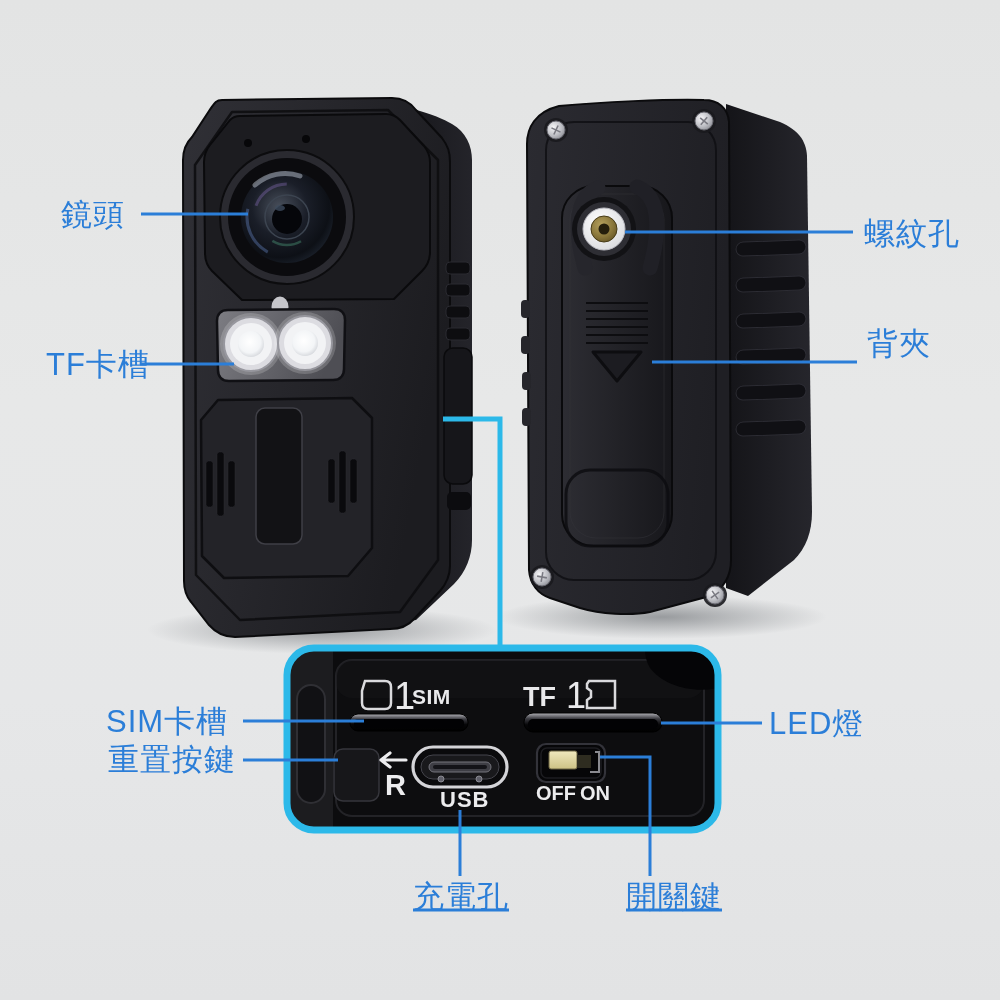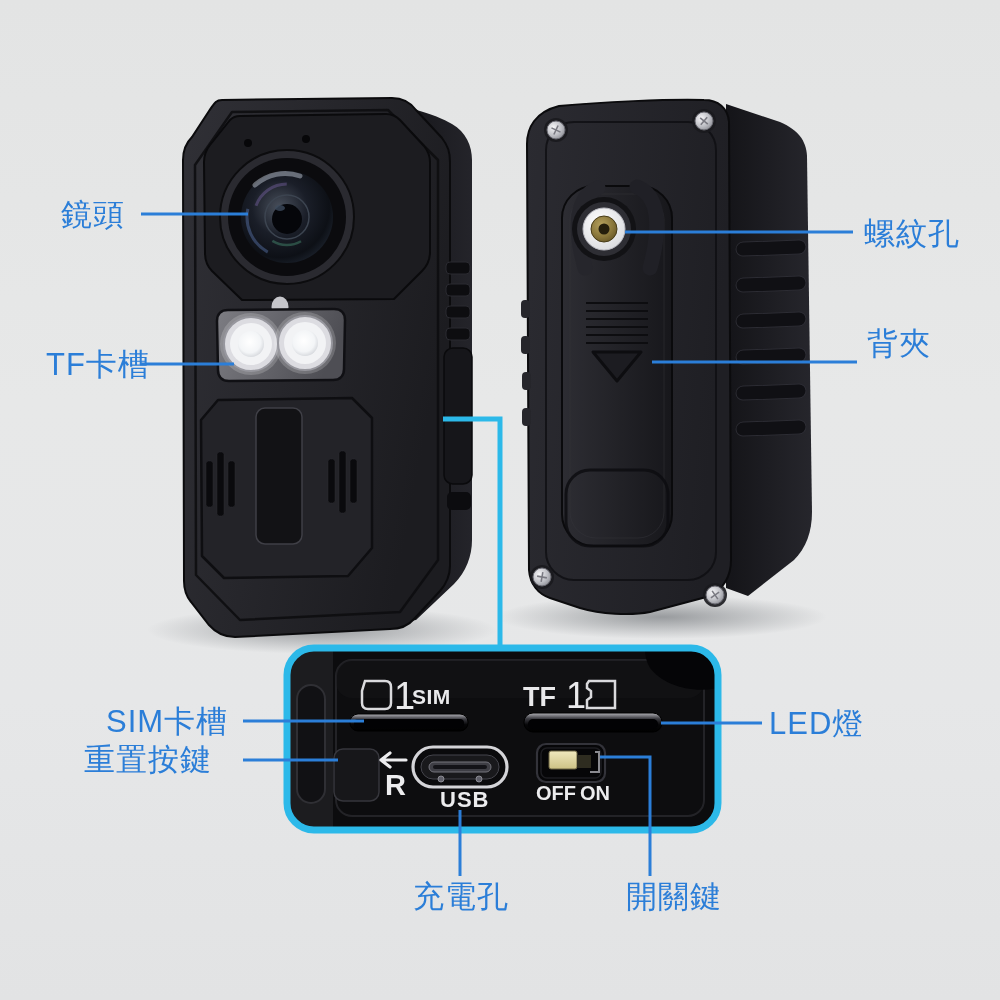--- a/index.html
+++ b/index.html
@@ -3,21 +3,21 @@
 <meta charset="utf-8">
 <style>
   html,body{margin:0;padding:0;}
   body{width:1000px;height:1000px;overflow:hidden;
        font-family:"Liberation Sans","DejaVu Sans",sans-serif;}
   #stage{position:relative;width:1000px;height:1000px;
          background:linear-gradient(180deg,#e3e4e4 0%,#e7e8e8 40%,#e6e7e8 70%,#e2e3e4 100%);}
   #scene-svg{position:absolute;left:0;top:0;}
   .callout{position:absolute;color:#2b7ed8;font-size:31px;line-height:1;
            letter-spacing:1px;white-space:nowrap;transform:translateY(-50%);}
-  .callout.centered{transform:translate(-50%,-50%);}
+  .callout.centered{transform:translate(-50%,-50%);text-decoration:underline;}
   svg text{font-family:"Liberation Sans","DejaVu Sans",sans-serif;}
 </style>
 </head>
 <body>
 
 <div id="stage">
 
 <svg id="scene-svg" width="1000" height="1000" viewBox="0 0 1000 1000">
   <defs>
     <linearGradient id="gFace" x1="0" y1="0" x2="1" y2="0.4">
@@ -305,18 +305,18 @@
     <path d="M460,810 V876"></path>
     <path d="M600,757 H650 V876"></path>
   </g>
 </svg>
 
 <div class="callout" style="left:61px;top:214px">鏡頭</div>
 <div class="callout" style="left:46px;top:364px">TF卡槽</div>
 <div class="callout" style="left:864px;top:233px">螺紋孔</div>
 <div class="callout" style="left:867px;top:343px">背夾</div>
 <div class="callout" style="left:106px;top:721px">SIM卡槽</div>
-<div class="callout" style="left:84px;top:759px">重置按鍵</div>
+<div class="callout" style="left:108px;top:759px">重置按鍵</div>
 <div class="callout" style="left:769px;top:723px">LED燈</div>
 <div class="callout centered" style="left:461px;top:896px">充電孔</div>
 <div class="callout centered" style="left:674px;top:896px">開關鍵</div>
 
 </div>
 
 </body></html>

